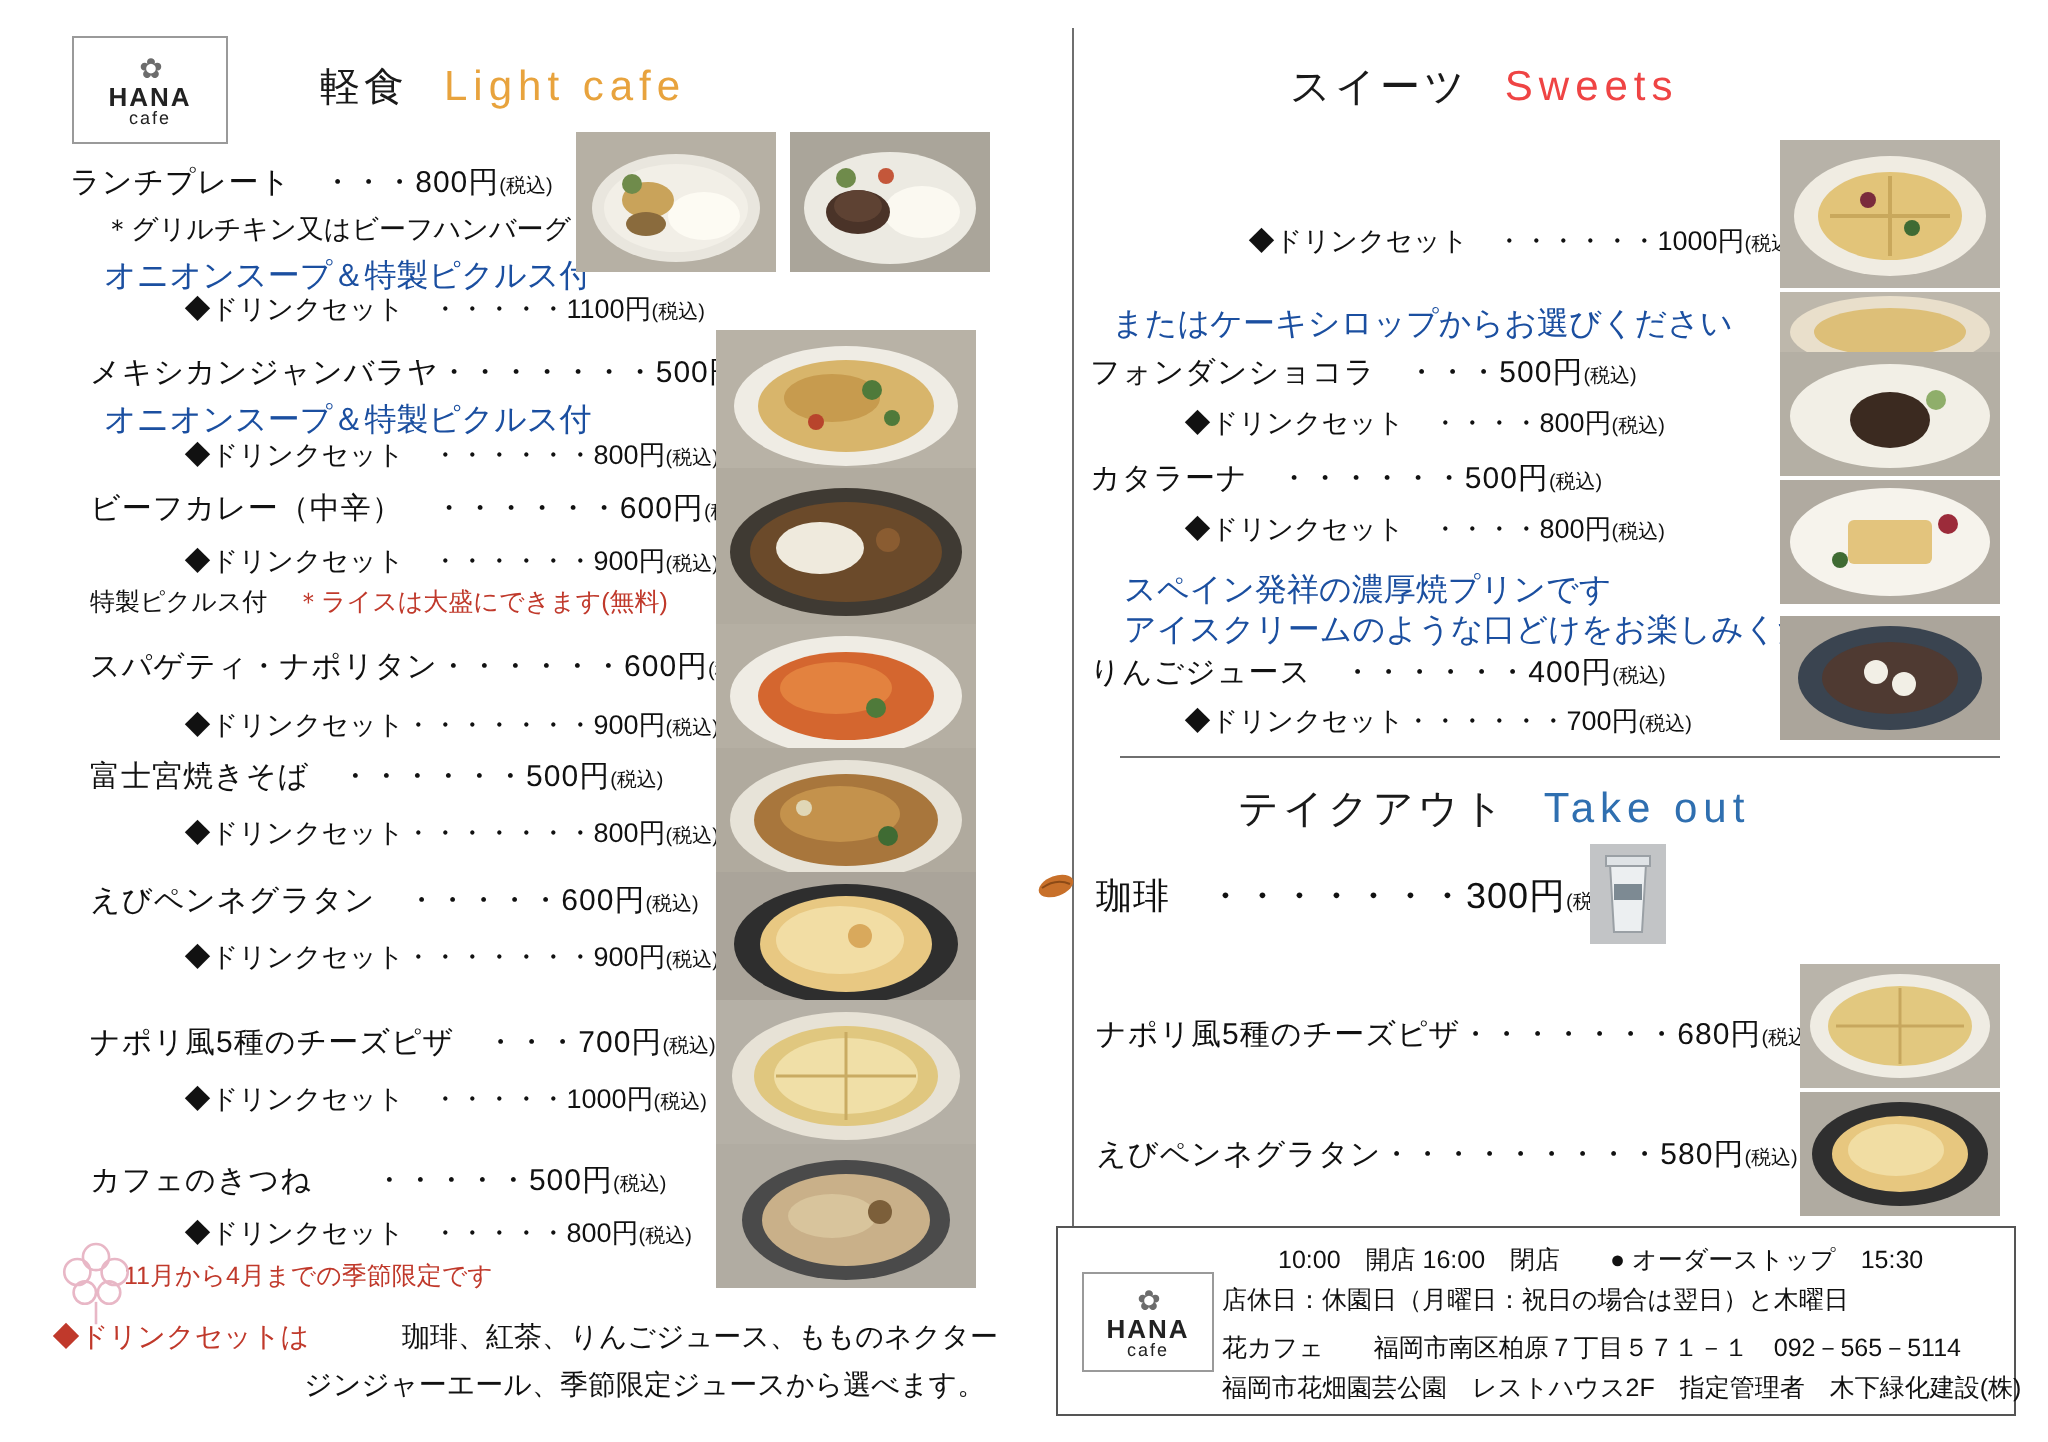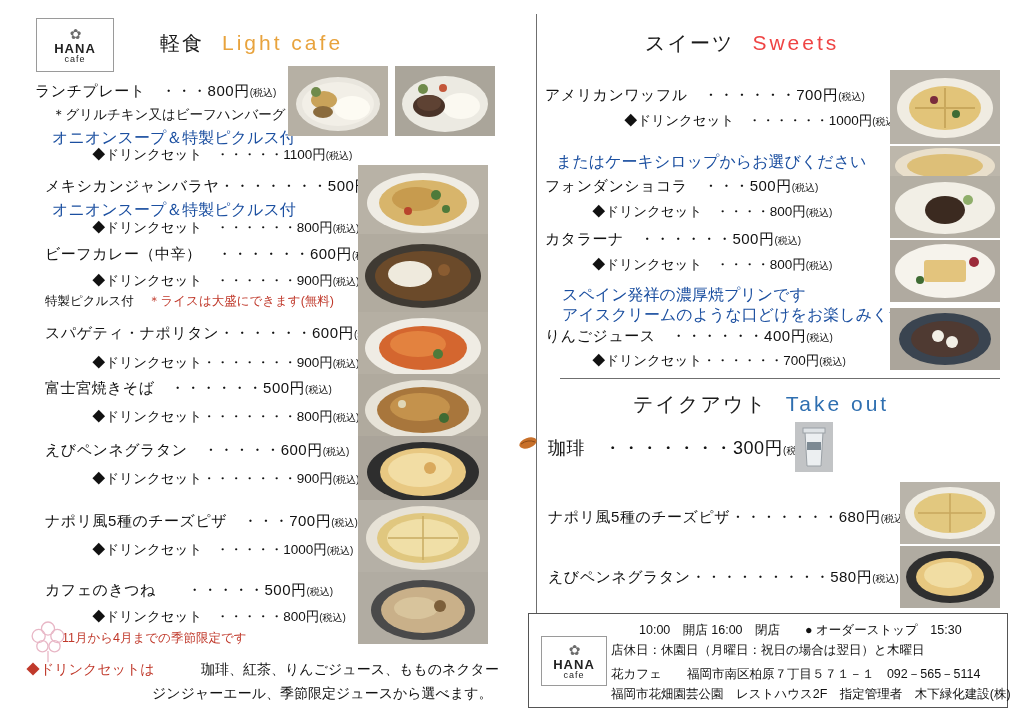--- a/index.html
+++ b/index.html
@@ -82,21 +82,21 @@
   </div>
 
   <div class="sec-head" style="left:160px; top:30px;">
     <span class="jp">軽食</span><span class="en-orange">Light cafe</span>
   </div>
 
   <div class="sec-head" style="left:645px; top:30px;">
     <span class="jp">スイーツ</span><span class="en-green">Sweets</span>
   </div>
 
-  <div class="sec-head" style="left:633px; top:391px;">
+  <div class="sec-head" style="left:619px; top:391px;">
     <span class="jp">テイクアウト</span><span class="en-blue">Take out</span>
   </div>
 
   <div class="vline" style="left:536px; top:14px; height:655px;"></div>
   <div class="hline" style="left:560px; top:378px; width:440px;"></div>
 
   <div class="item" style="left:35px; top:82px;">
     <span>ランチプレート　・・・800円</span><span class="tax">(税込)</span>
   </div>
   <div class="sub" style="left:52px; top:106px;">＊グリルチキン又はビーフハンバーグ</div>
@@ -269,23 +269,20 @@
   <div class="ph" style="left:358px; top:572px; width:130px; height:72px;">
     <svg class="inner" viewBox="0 0 130 72" preserveAspectRatio="none">
       <rect width="130" height="72" fill="#b1aca2"></rect>
       <ellipse cx="65" cy="38" rx="52" ry="30" fill="#4a4a4a"></ellipse>
       <ellipse cx="65" cy="38" rx="42" ry="23" fill="#c9b089"></ellipse>
       <ellipse cx="58" cy="36" rx="22" ry="11" fill="#d8c49c"></ellipse>
       <circle cx="82" cy="34" r="6" fill="#7c5f3a"></circle>
     </svg>
   </div>
 
-  <div class="item" style="left:545px; top:86px;">
-    <span>アメリカンワッフル　・・・・・・700円</span><span class="tax">(税込)</span>
-  </div>
   <div class="sub" style="left:624px; top:112px;">
     <span>◆ドリンクセット　・・・・・・1000円</span><span class="tax">(税込)</span>
   </div>
   <div class="note-blue" style="left:556px; top:152px;">またはケーキシロップからお選びください</div>
 
   <div class="item" style="left:545px; top:177px;">
     <span>フォンダンショコラ　・・・500円</span><span class="tax">(税込)</span>
   </div>
   <div class="sub" style="left:592px; top:203px;">
     <span>◆ドリンクセット　・・・・800円</span><span class="tax">(税込)</span>

